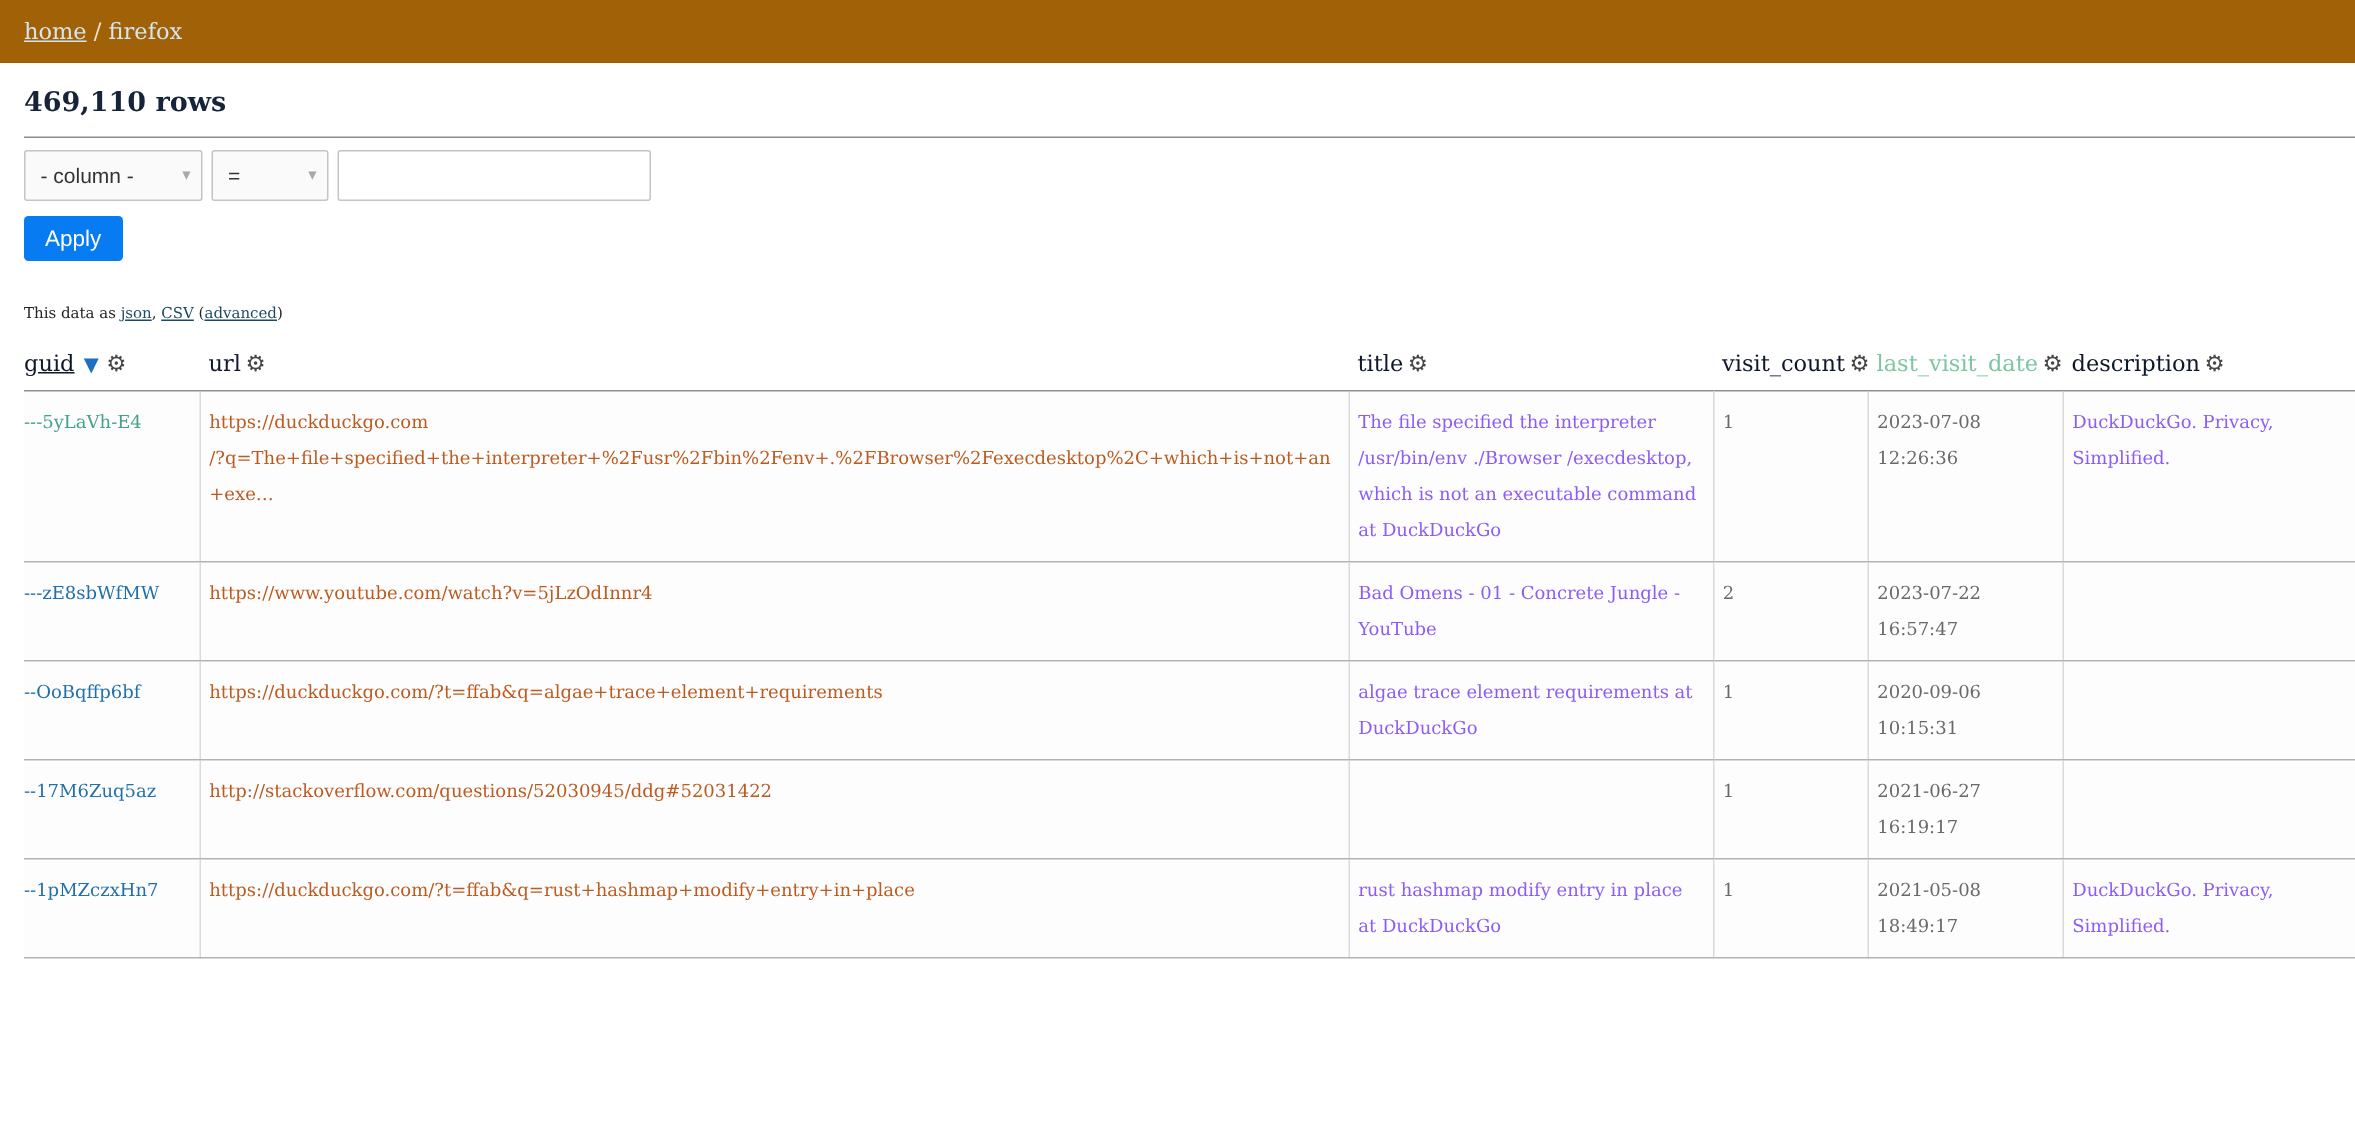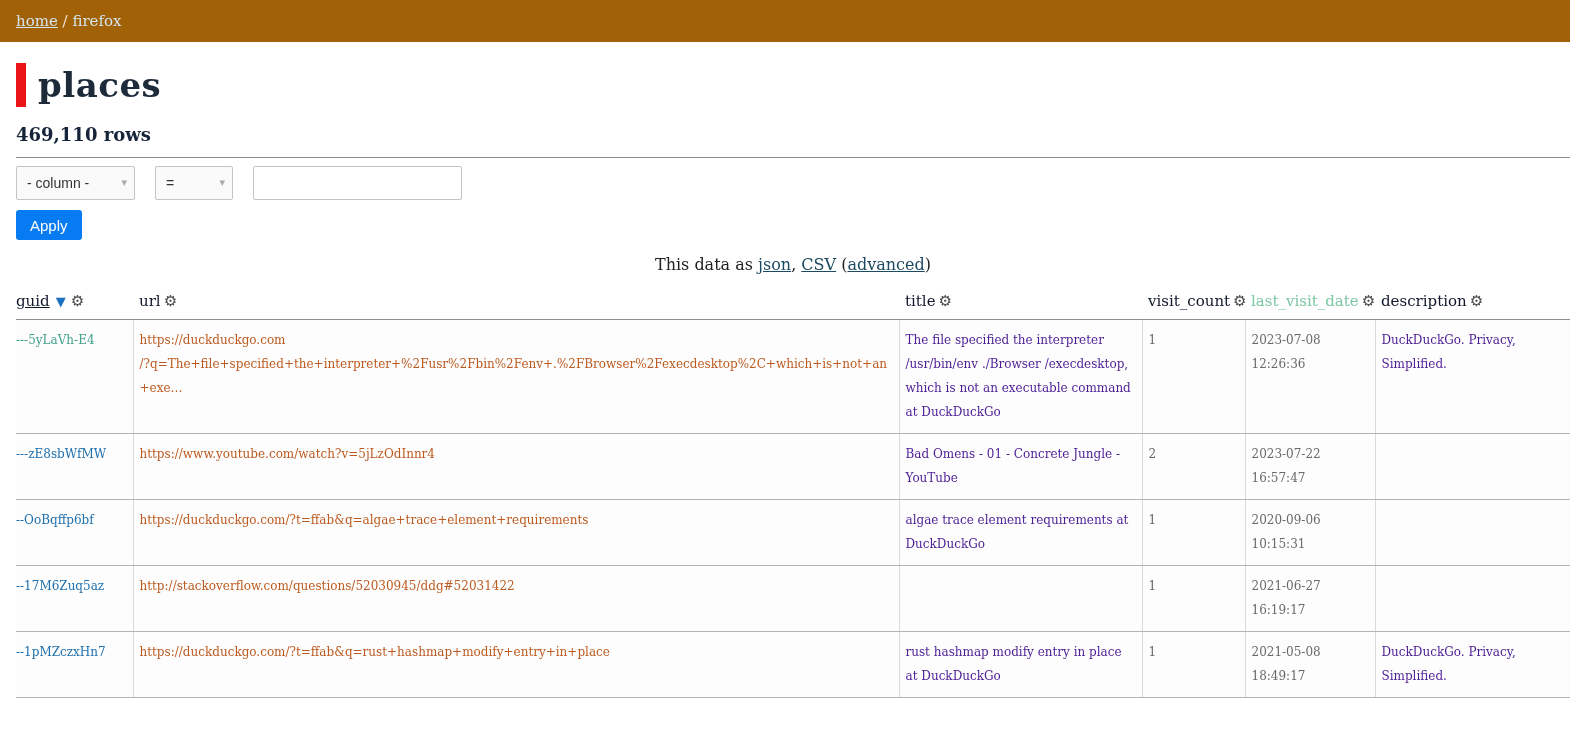--- a/index.html
+++ b/index.html
@@ -15,21 +15,21 @@
   .topbar a{color:#d5e5ef;text-decoration:underline;}
   .topbar .current{color:#d5e5ef;}
   
   .content{padding-left:16px;}
   .page-head{display:flex;align-items:center;margin-top:20px;height:46px;}
   .red-bar{width:10px;height:44px;background:#ea1317;margin-right:12px;}
   h1{margin:0;font-size:34px;font-weight:700;color:#1c2a3a;letter-spacing:.5px;}
   .row-count{margin-top:16px;font-size:18px;font-weight:700;color:#16243a;}
   
   .filter-form{margin-top:12px;border-top:1px solid #8c8c8c;padding-top:8px;width:1554px;}
-  .filter-row{display:flex;gap:20px;align-items:flex-end;}
+  .filter-row{display:flex;gap:6px;align-items:flex-end;}
   .select-wrap{position:relative;display:inline-block;}
   select{
     appearance:none;-webkit-appearance:none;-moz-appearance:none;
     background:#fafafa;border:1px solid #c4c4c4;border-radius:2px;
     height:34px;padding:0 26px 0 10px;font-family:"Liberation Sans",sans-serif;
     font-size:14px;color:#333;
   }
   .sel-col{width:119px;}
   .sel-op{width:78px;}
   .select-wrap .arrow{position:absolute;right:8px;top:50%;transform:translateY(-52%);
@@ -39,21 +39,21 @@
     font-family:"Liberation Sans",sans-serif;font-size:14px;padding:0 6px;
   }
   .apply-btn{
     margin-top:10px;display:inline-block;background:#077bf2;color:#fff;border:none;
     border-radius:3px;height:30px;padding:0 14px;font-family:"Liberation Sans",sans-serif;
     font-size:15px;cursor:pointer;
   }
   .sql-line{margin-top:14px;font-size:16px;}
   .pencil{color:#555;font-size:15px;margin-right:6px;}
   .sql-line a,.export-line a{color:#1d4a63;text-decoration:underline;}
-  .export-line{margin-top:15px;font-size:16px;color:#222;text-align:center;}
+  .export-line{margin-top:30px;font-size:10px;color:#222;}
   
   table{border-collapse:collapse;table-layout:fixed;width:1554px;margin-top:14px;}
   th{
     text-align:left;font-weight:400;font-size:15px;color:#1b5a78;
     padding:4px 8px 9px 6px;border-bottom:1px solid #8f8f8f;vertical-align:bottom;
     white-space:nowrap;overflow:hidden;
   }
   th:first-child{padding-left:0;}
   th a{color:#0f172a;}
   th a.sorted{text-decoration:underline;}
@@ -64,37 +64,33 @@
     font-size:12px;line-height:24px;vertical-align:top;
     padding:8px 8px 9px 6px;border-bottom:1px solid #b3b3b3;border-right:1px solid #dadada;
     background:#fdfdfd;overflow:hidden;
   }
   td:first-child{padding-left:0;}
   td:last-child{border-right:none;}
   td.col-guid a{color:#2070ad;}
   td.col-guid a.visited{color:#43a189;}
   td.col-url{white-space:pre-line;word-break:break-all;}
   td.col-url a{color:#bc5a1f;}
-  td.col-title,td.col-description{color:#4c1d95;}
+  td.col-title,td.col-description{color:#8b5cf6;}
   td.col-visit_count,td.col-last_visit_date{color:#696969;}
 </style>
 </head>
 <body>
 
 <div class="topbar">
   <div class="crumbs">
     <a href="#">home</a><span> / </span><span class="current">firefox</span>
   </div>
 </div>
 
 <div class="content">
-  <div class="page-head">
-    <div class="red-bar"></div>
-    <h1>places</h1>
-  </div>
 
   <div class="row-count">469,110 rows</div>
 
   <div class="filter-form">
     <div class="filter-row">
       <span class="select-wrap">
         <select class="sel-col">
           <option>- column -</option>
         </select>
         <span class="arrow">▾</span>

